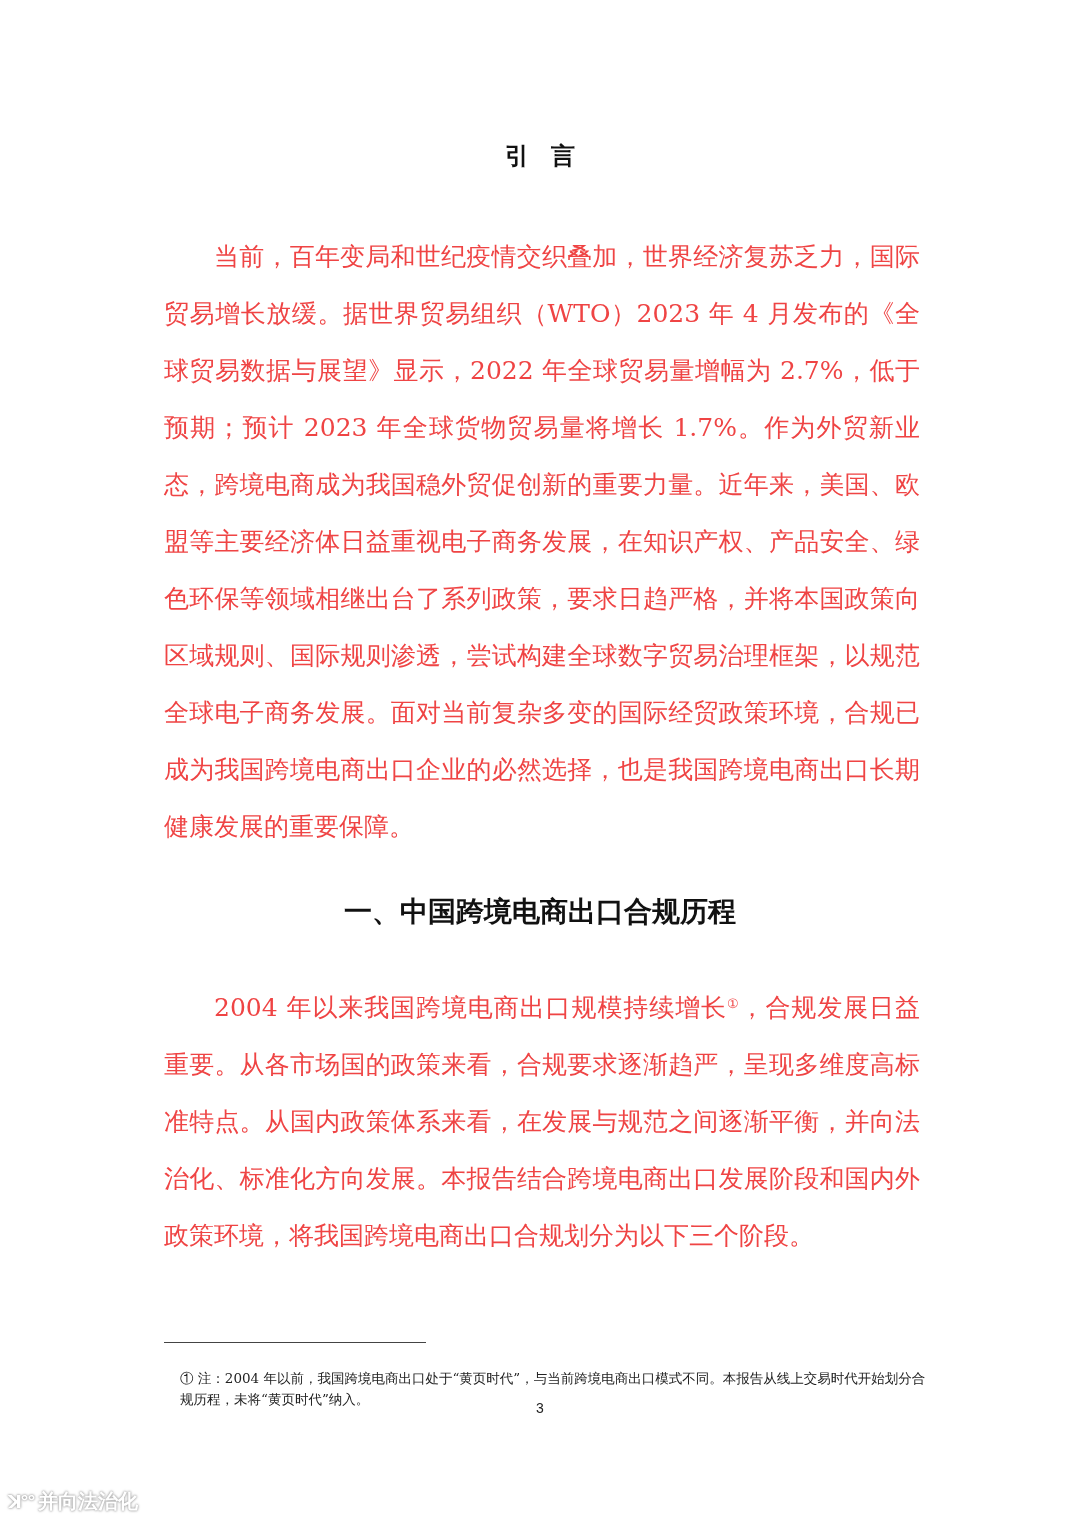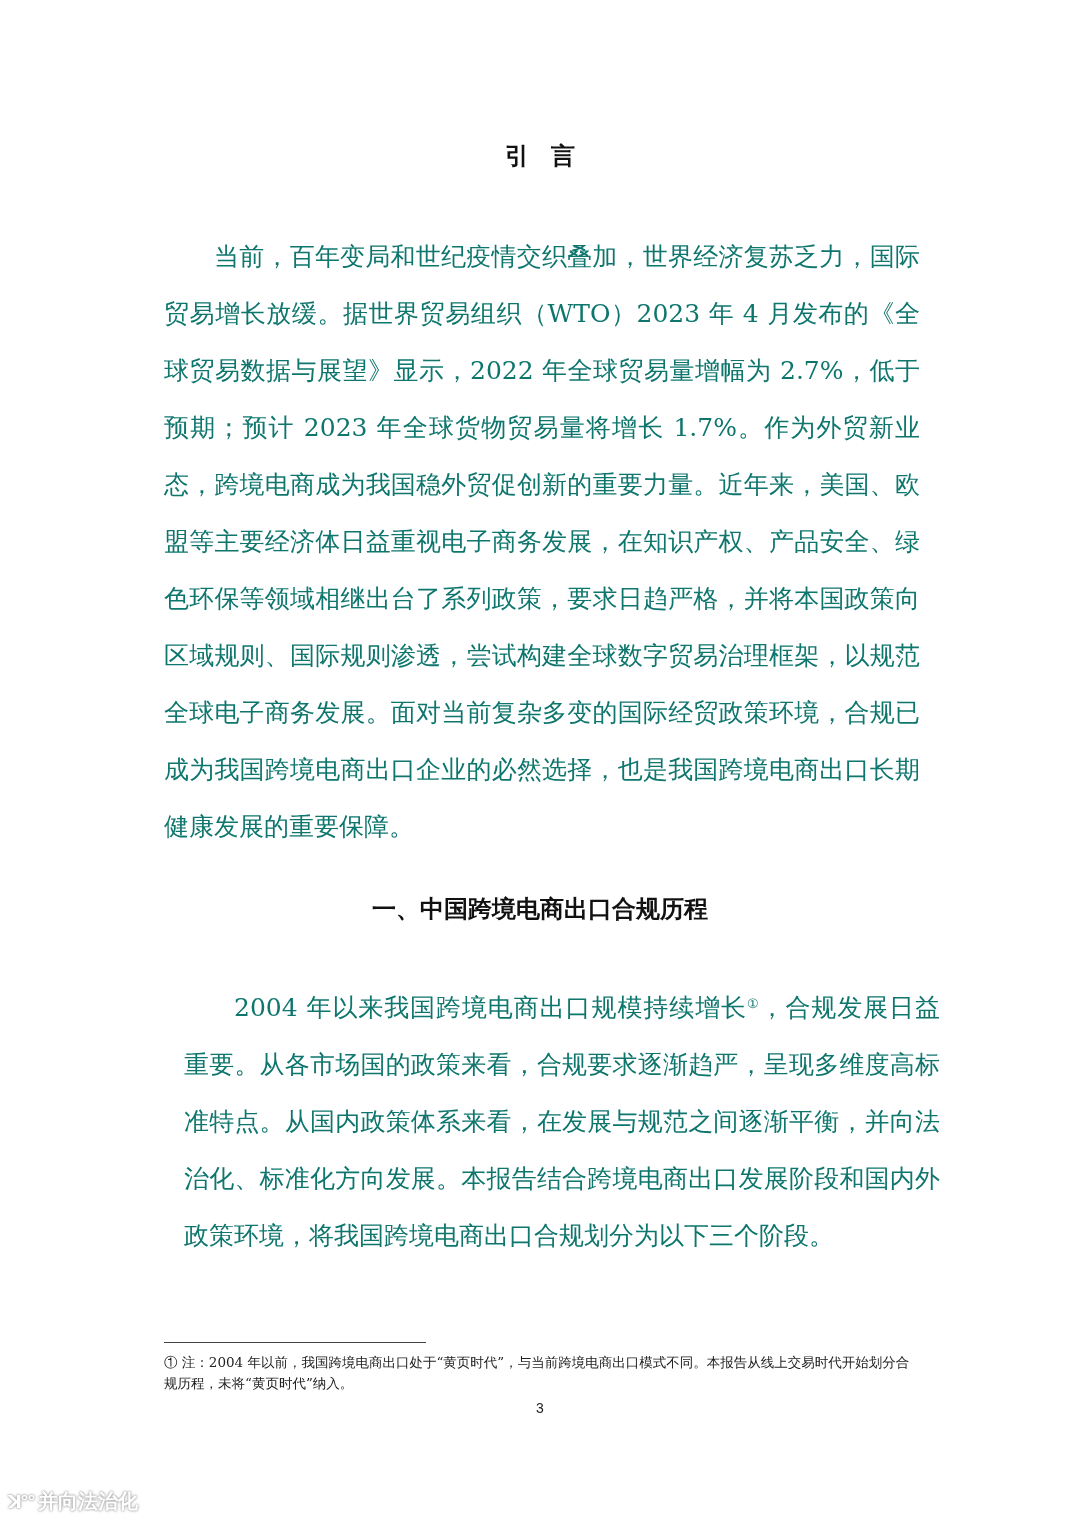--- a/index.html
+++ b/index.html
@@ -3,30 +3,30 @@
 <meta charset="utf-8">
 <style>
   html, body { margin: 0; padding: 0; background: #ffffff; }
   body { width: 1080px; height: 1527px; position: relative; overflow: hidden;
          font-family: "DejaVu Serif", "Liberation Serif", serif; color: #111; }
   .page { position: absolute; left: 0; top: 0; width: 1080px; height: 1527px; }
   .title { position: absolute; top: 140px; left: 0; width: 1080px; text-align: center;
            font-family: "DejaVu Sans", "Liberation Sans", sans-serif; font-weight: bold;
            font-size: 24px; letter-spacing: 22px; text-indent: 22px; color: #111; }
   .para { position: absolute; left: 164px; width: 756px; font-size: 25px; line-height: 57px;
-          text-align: justify; text-indent: 50px; margin: 0; color: #0f766e; }
+          text-align: justify; text-indent: 50px; margin: 0; color: #ef4444; }
   .p1 { top: 228px; }
-  .p2 { top: 979px; margin-left: 20px; }
+  .p2 { top: 979px; }
   .section-title { position: absolute; top: 893px; left: 0; width: 1080px; text-align: center;
                    font-family: "DejaVu Sans", "Liberation Sans", sans-serif; font-weight: bold;
-                   font-size: 24px; color: #111; }
+                   font-size: 28px; color: #111; }
   sup.fn { font-size: 13px; vertical-align: top; position: relative; top: -4px; }
   .fn-rule { position: absolute; left: 164px; top: 1342px; width: 262px; height: 1px; background: #444; }
   .footnote { position: absolute; left: 164px; top: 1352px; width: 756px; font-size: 13.5px;
-              line-height: 21px; color: #222; margin: 0; }
+              line-height: 21px; color: #222; margin: 16px; }
   .pagenum { position: absolute; top: 1400px; left: 0; width: 1080px; text-align: center;
              font-family: "Liberation Sans", sans-serif; font-size: 14px; color: #222; }
   .watermark { position: absolute; left: 8px; top: 1488px; display: flex; align-items: center; gap: 4px;
                color: #fff; font-family: "DejaVu Sans", sans-serif; font-weight: bold; font-size: 20px;
                text-shadow: 0 0 2px #999, 0 0 3px #aaa; }
   .wm-logo { font-size: 18px; letter-spacing: -2px; }
 </style>
 </head>
 <body>
 

